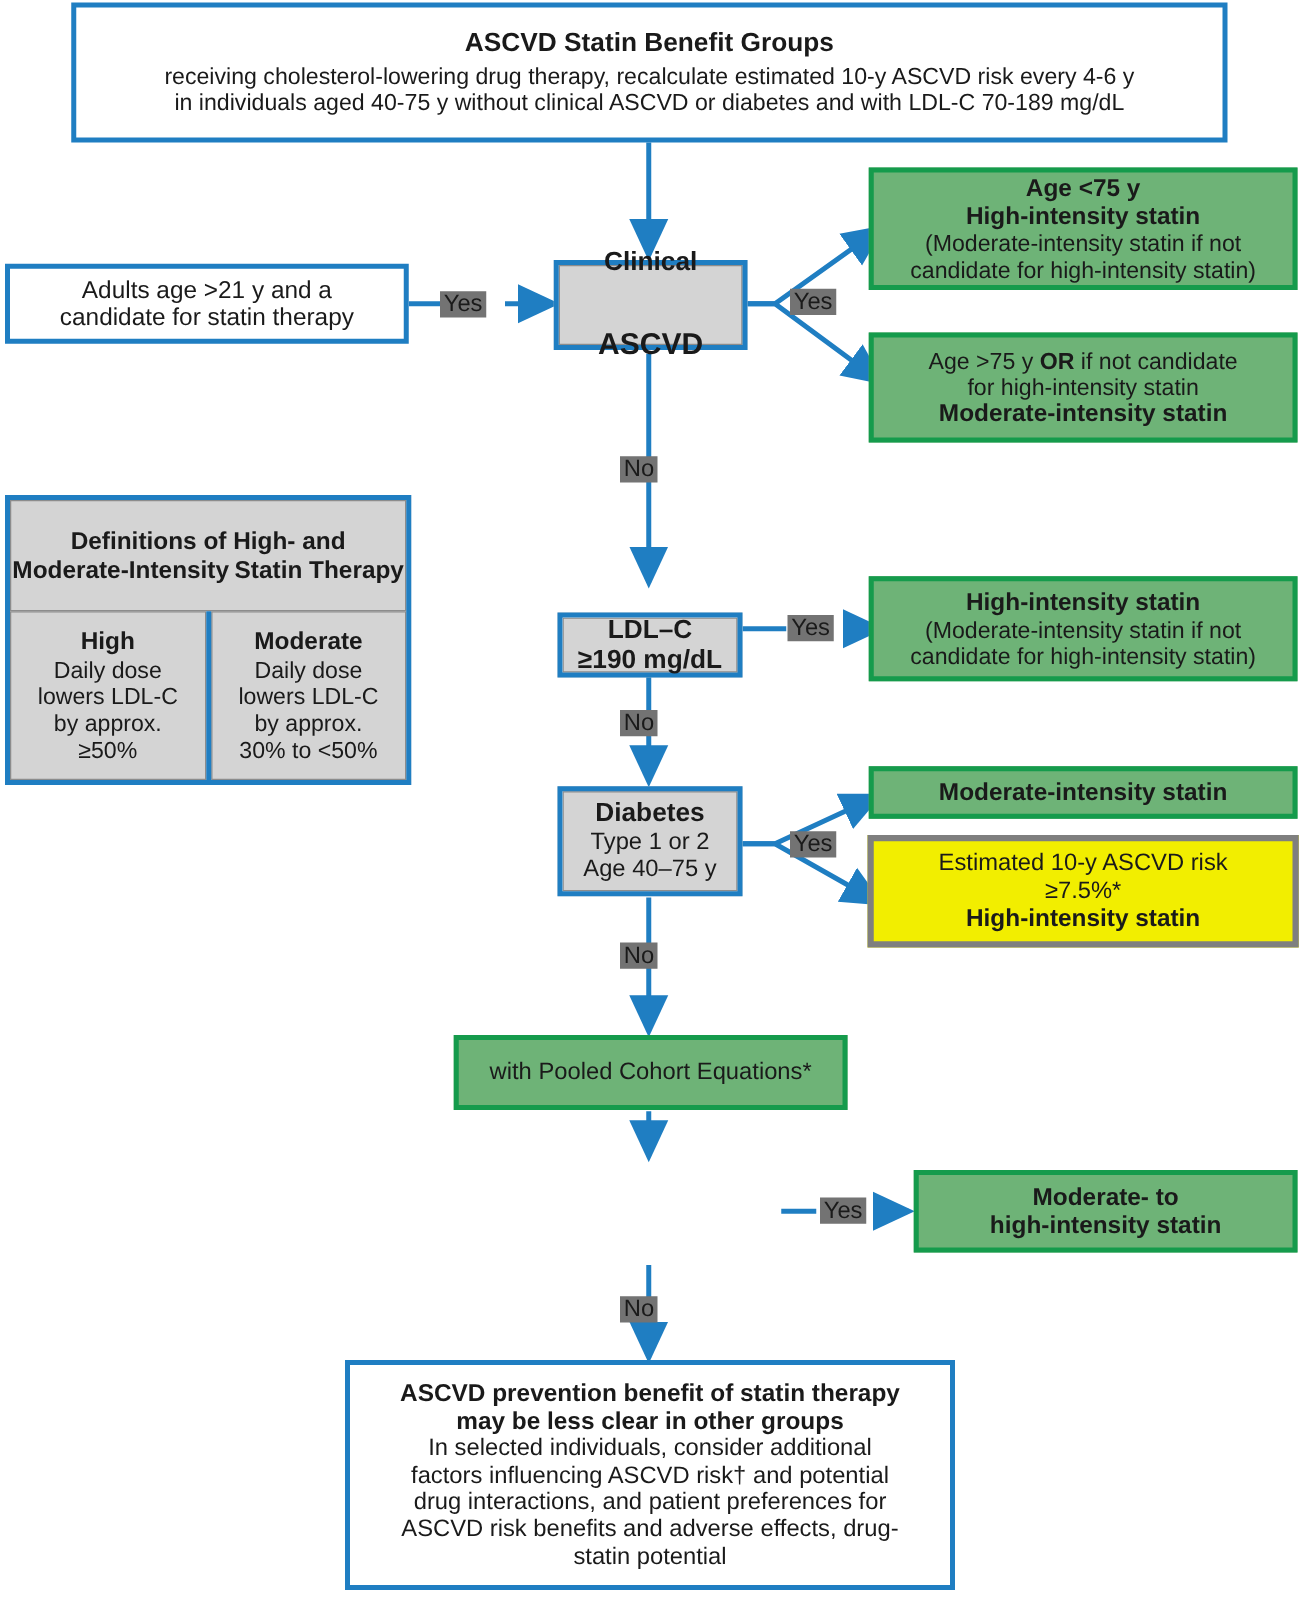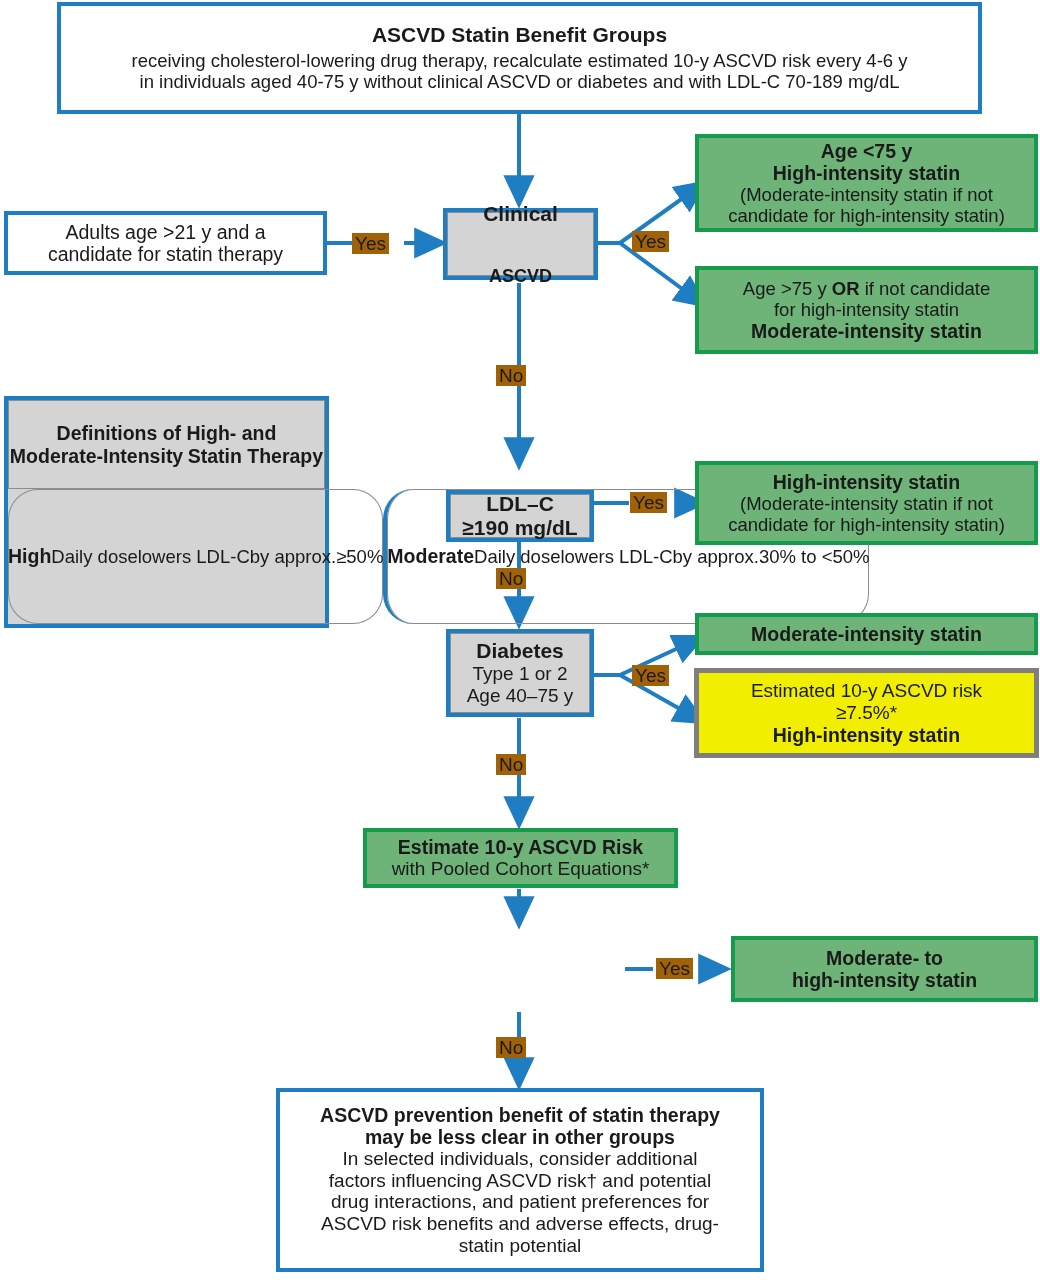--- a/index.html
+++ b/index.html
@@ -29,30 +29,30 @@
   }
   .b-yellow{             
     background:#f2ee00;border:5px solid #7f7f7f;
   }
 
   .bold{font-weight:bold;}
   .reg{font-weight:normal;}
 
   
   .elabel{position:absolute;font-size:19px;line-height:1;color:#1a1a1a;
-          background:#a16207;padding:1px 3px;white-space:nowrap;}
+          background:#737373;padding:1px 3px;white-space:nowrap;}
 
   
   .defbox{position:absolute;box-sizing:border-box;background:#d4d4d4;
           border:4px solid #1f7ec2;display:flex;flex-direction:column;}
   .defhead{flex:0 0 auto;display:flex;align-items:center;justify-content:center;
            text-align:center;box-shadow:inset 0 0 0 1px #8c8c8c;}
   .defcols{flex:1 1 auto;display:flex;}
-  .defcol{flex:1 1 0;display:flex;flex-direction:row;align-items:center;
-          justify-content:center;text-align:left;box-shadow:inset 0 0 0 1px #8c8c8c;border-radius:30px;}
+  .defcol{flex:1 1 0;display:flex;flex-direction:column;align-items:center;
+          justify-content:center;text-align:left;box-shadow:inset 0 0 0 1px #8c8c8c;}
   .defcol + .defcol{border-left:4px solid #1f7ec2;}
   .defcell .ln{display:block;line-height:1.16;white-space:nowrap;}
 </style>
 </head>
 <body>
 
 <div id="canvas">
 
   <svg id="wires" viewBox="0 0 1040 1280">
     <defs>
@@ -98,21 +98,21 @@
   </div>
 
   <div class="node b-blue" style="left:4px;top:211px;width:323px;height:64px;">
     <span class="ln reg" style="font-size:19.5px;">Adults age &gt;21 y and a</span>
     <span class="ln reg" style="font-size:19.5px;">candidate for statin therapy</span>
   </div>
   <span class="elabel" style="left:352px;top:233px;">Yes</span>
 
   <div class="node b-grayblue" style="left:443px;top:208px;width:155px;height:72px;">
     <span class="ln bold" style="font-size:21px;">Clinical</span>
-    <span class="ln bold" style="font-size:18px;margin-top:40px;">ASCVD</span>
+    <span class="ln bold" style="font-size:24px;margin-top:40px;">ASCVD</span>
   </div>
   <span class="elabel" style="left:632px;top:231px;">Yes</span>
   <span class="elabel" style="left:496px;top:365px;">No</span>
 
   <div class="node b-green" style="left:695px;top:134px;width:343px;height:98px;">
     <span class="ln bold" style="font-size:19.5px;">Age &lt;75 y</span>
     <span class="ln bold" style="font-size:19.5px;">High-intensity statin</span>
     <span class="ln reg" style="font-size:18.5px;">(Moderate-intensity statin if not</span>
     <span class="ln reg" style="font-size:18.5px;">candidate for high-intensity statin)</span>
   </div>
@@ -176,21 +176,20 @@
     <span class="ln bold" style="font-size:19.5px;">Moderate-intensity statin</span>
   </div>
 
   <div class="node b-yellow" style="left:694px;top:668px;width:345px;height:90px;">
     <span class="ln reg" style="font-size:19px;">Estimated 10-y ASCVD risk</span>
     <span class="ln reg" style="font-size:19px;">≥7.5%*</span>
     <span class="ln bold" style="font-size:19.5px;">High-intensity statin</span>
   </div>
 
   <div class="node b-green" style="left:363px;top:828px;width:315px;height:60px;">
-    <span class="ln bold" style="font-size:19.5px;">Estimate 10-y ASCVD Risk</span>
     <span class="ln reg" style="font-size:19px;">with Pooled Cohort Equations*</span>
   </div>
 
   <span class="elabel" style="left:656px;top:958px;">Yes</span>
   <span class="elabel" style="left:496px;top:1037px;">No</span>
 
   <div class="node b-green" style="left:731px;top:936px;width:307px;height:66px;">
     <span class="ln bold" style="font-size:19.5px;">Moderate- to</span>
     <span class="ln bold" style="font-size:19.5px;">high-intensity statin</span>
   </div>

